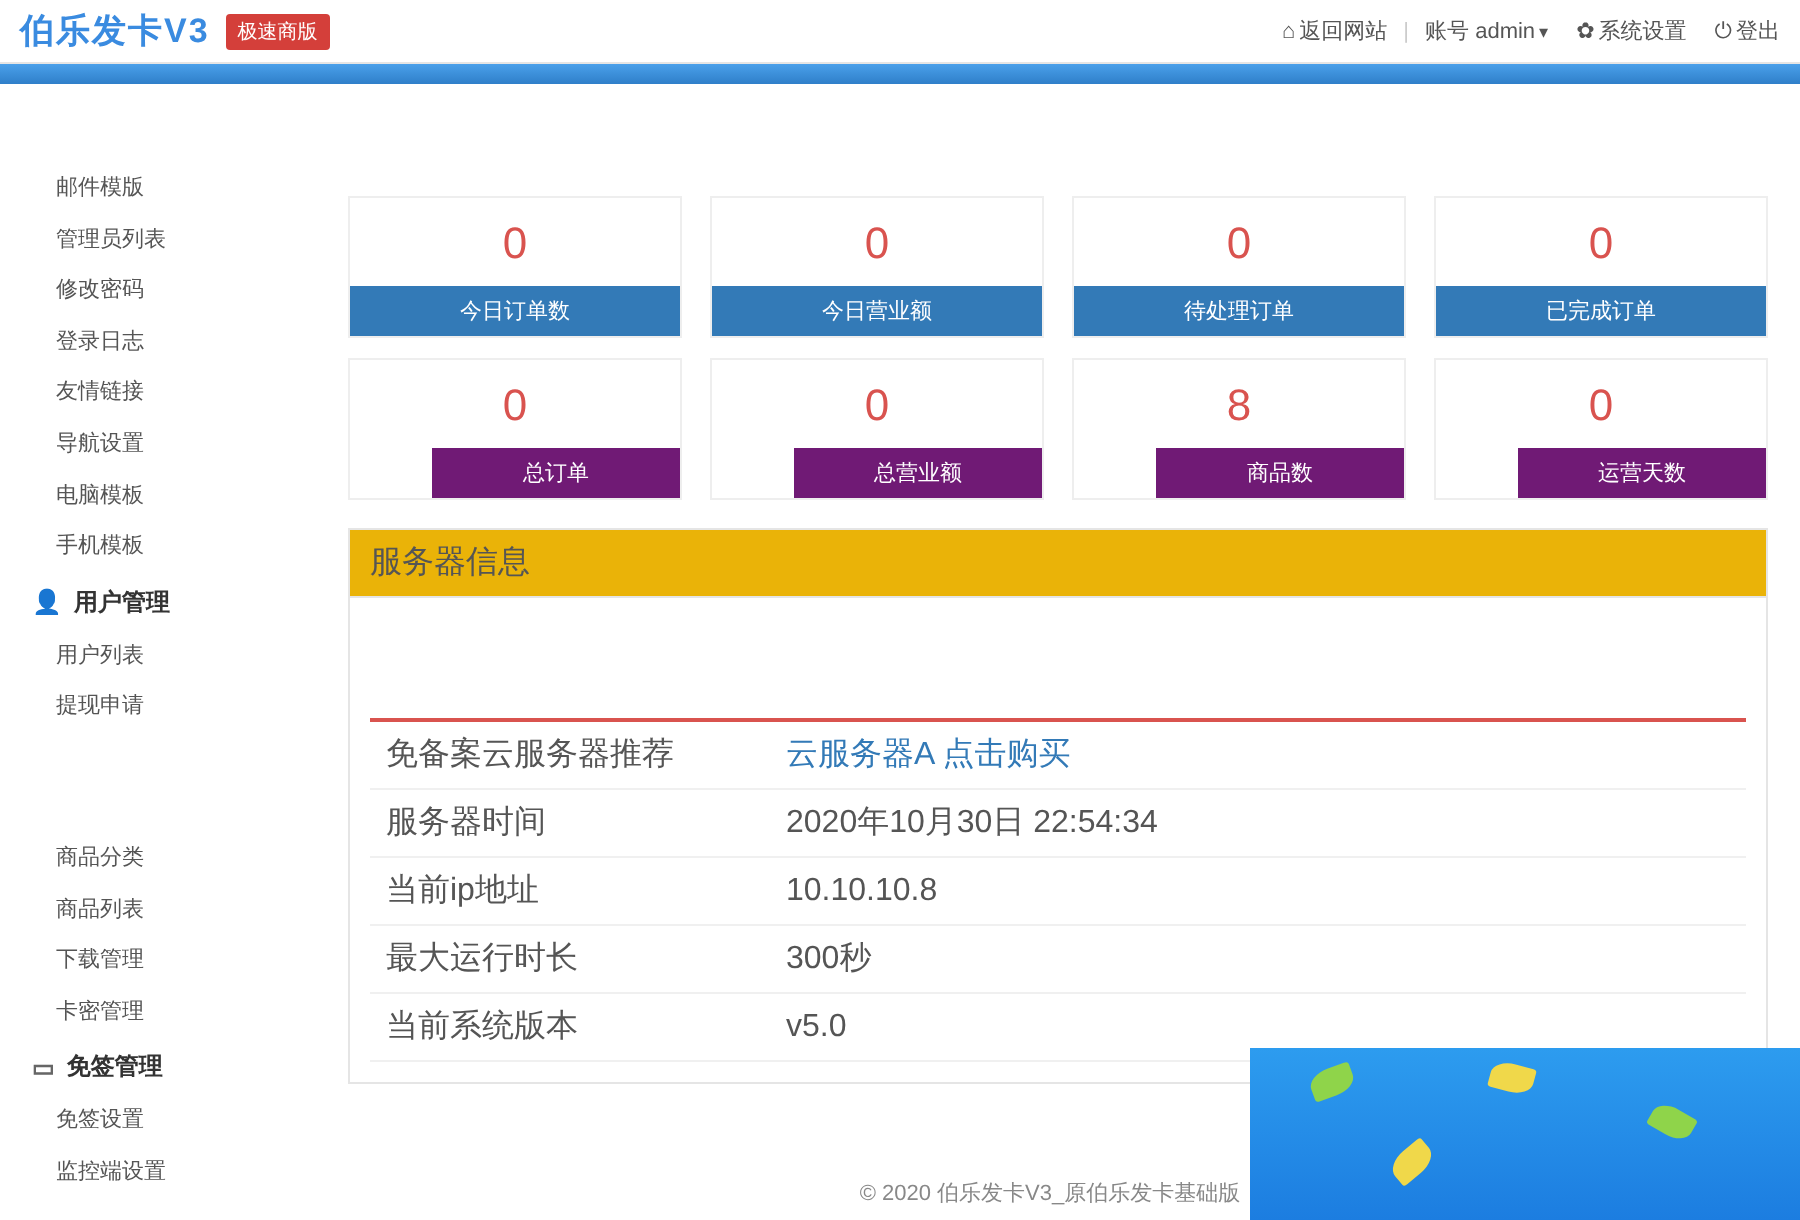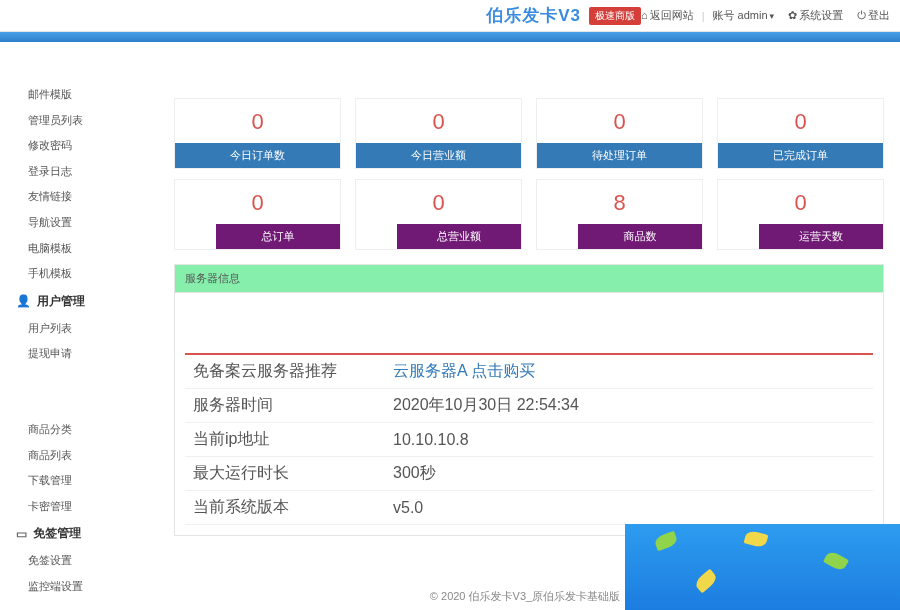--- a/index.html
+++ b/index.html
@@ -1,17 +1,17 @@
 <!DOCTYPE html>
 <html><head>
 <meta charset="utf-8">
 <style>
 * { margin: 0; padding: 0; box-sizing: border-box; }
 body { font-family: "Microsoft YaHei", Arial, sans-serif; font-size: 12px; color: #333; background: #fff; width: 900px; height: 610px; overflow: hidden; position: relative; }
-.topbar { height: 32px; display: flex; align-items: center; justify-content: flex-end; padding: 0 10px; border-bottom: 1px solid #e5e5e5; }
+.topbar { height: 32px; display: flex; align-items: center; justify-content: space-between; padding: 0 10px; border-bottom: 1px solid #e5e5e5; }
 .topbar-left { display: flex; align-items: center; gap: 8px; }
 .logo { color: #3a8be0; font-size: 17px; font-weight: bold; letter-spacing: 1px; }
 .badge { background: #d43f3a; color: #fff; font-size: 10px; padding: 2px 6px; border-radius: 2px; }
 .topbar-right { display: flex; align-items: center; gap: 4px; font-size: 11px; color: #555; }
 .topbar-right .sep { color: #ccc; margin: 0 4px; }
 .topbar-right span { cursor: pointer; }
 .topbar-right .icon { font-size: 11px; margin-right: 2px; }
 .bluebar { height: 10px; background: linear-gradient(#4aa0ea, #2f7fc9); }
 .layout { display: flex; height: calc(610px - 42px); }
 .sidebar { width: 150px; padding-top: 40px; overflow: hidden; }
@@ -20,21 +20,21 @@
 .sidebar-header .icon { font-size: 12px; color: #666; }
 .main { flex: 1; padding: 56px 16px 0 24px; overflow: hidden; position: relative; }
 .stat-row { display: flex; gap: 14px; margin-bottom: 10px; }
 .stat-card { flex: 1; border: 1px solid #eee; display: flex; flex-direction: column; background: #fff; }
 .stat-value { text-align: center; font-size: 22px; padding: 10px 0 8px; font-weight: 400; }
 .stat-value.red { color: #d9534f; }
 .stat-label { text-align: center; font-size: 11px; color: #fff; padding: 5px 0; }
 .stat-label.red { background: #701a75; margin-left: 41px; }
 .stat-label.blue { background: #337ab7; }
 .panel { border: 1px solid #e5e5e5; margin-top: 14px; }
-.panel-header { background: #86efac; border-bottom: 1px solid #e5e5e5; padding: 6px 10px; font-size: 11px; color: #555; }
+.panel-header { background: #eab308; border-bottom: 1px solid #e5e5e5; padding: 6px 10px; font-size: 16px; color: #555; }
 .panel-body { padding: 60px 10px 10px 10px; }
 .info-table { width: 100%; border-collapse: collapse; font-size: 16px; }
 .info-table td { padding: 6px 8px; border-bottom: 1px solid #f0f0f0; color: #555; }
 .info-table td:first-child { width: 200px; }
 .info-table .highlight-row td { border-top: 2px solid #d9534f; }
 .info-table a { color: #337ab7; text-decoration: none; text-align: right; }
 .footer { position: absolute; bottom: 6px; left: 0; right: 0; text-align: center; font-size: 11px; color: #888; }
 .float-box { position: absolute; right: 0; bottom: 0; width: 275px; height: 86px; background: linear-gradient(#2d9cef, #1c7de0); overflow: hidden; }
 .leaf { position: absolute; width: 22px; height: 14px; background: #8fd44a; border-radius: 50% 10% 50% 10%; transform: rotate(-20deg); }
 .leaf2 { background: #f0d84a; }

